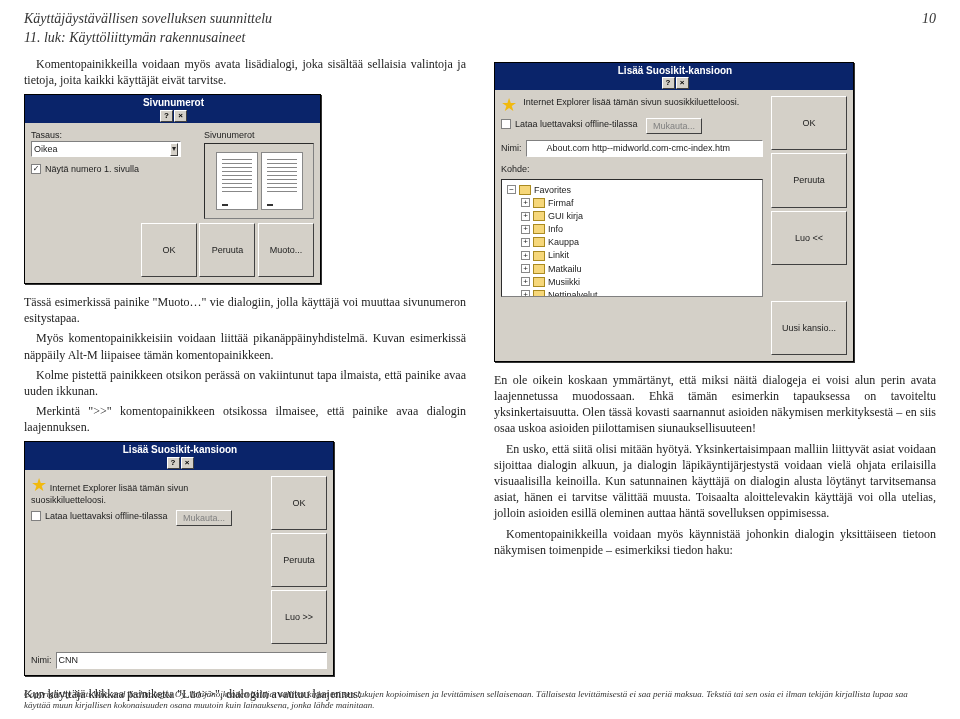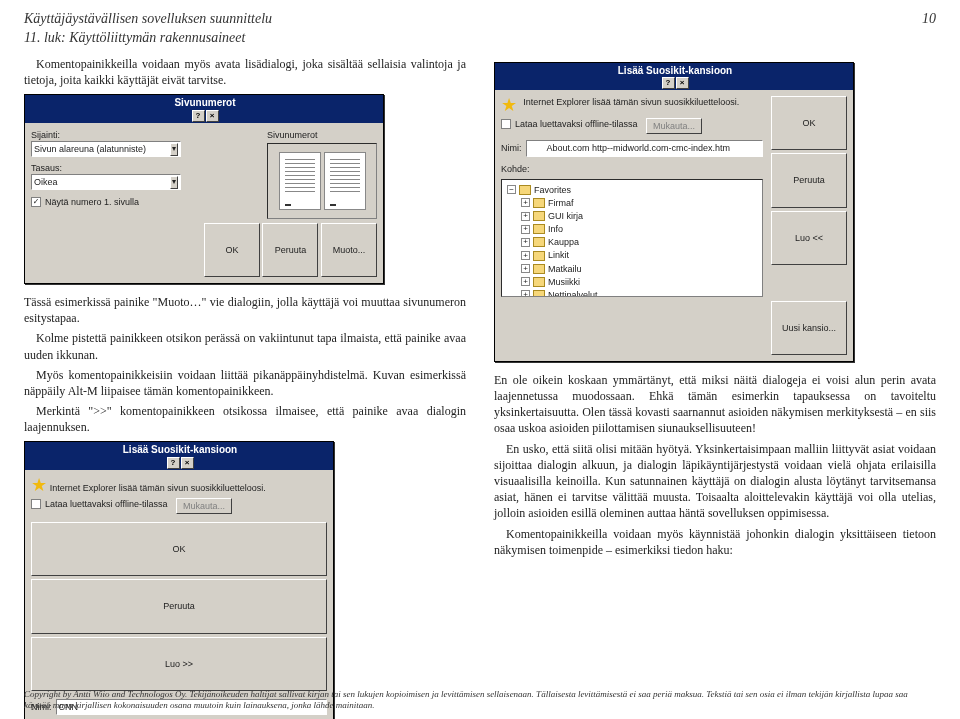--- a/index.html
+++ b/index.html
@@ -130,21 +130,21 @@
     content:"";position:absolute;top:6px;left:5px;right:5px;height:36px;
     background:repeating-linear-gradient(#888,#888 1px,transparent 1px,transparent 4px);
   }
   .sivunumerot .page::after {
     content:"";position:absolute;bottom:3px;left:5px;width:6px;height:2px;background:#333;
   }
   .sivunumerot .line { margin-bottom:5px; }
   .sivunumerot .footer { text-align:right; padding-top:4px; }
 
   
-  .fav-small .rowmain { display:flex; gap:8px;flex-direction:column; }
+  .fav-small .rowmain { display:flex; gap:8px; }
   .fav-small .star { color:#f1b90e; font-size:18px; line-height:1; }
   .fav-small .leftarea { flex:1; }
   .fav-small .rightbtns { display:flex;flex-direction:column;gap:3px; }
   .fav-small .desc { font-size:9px; margin-bottom:4px; }
   .fav-small .nimiRow { display:flex;align-items:center;gap:4px;margin-top:8px; }
   .fav-small .nimiRow .field { flex:1; }
 
   
   .fav-big .top { display:flex; gap:8px; }
   .fav-big .leftcol { flex:1; }
@@ -188,36 +188,32 @@
     <div>11. luk: Käyttöliittymän rakennusaineet</div>
   </div>
   <div class="page-num">10</div>
 </div>
 
 <div class="cols">
 
   <div class="col">
     <p class="indent">Komentopainikkeilla voidaan myös avata lisädialogi, joka sisältää sellaisia valintoja ja tietoja, joita kaikki käyttäjät eivät tarvitse.</p>
 
-    <div class="dialog sivunumerot" style="width:360px">
+    <div class="dialog sivunumerot" style="width:297px">
       <div class="titlebar">
         <span>Sivunumerot</span>
         <div class="tbuttons">
           <span class="tbtn">?</span>
           <span class="tbtn">×</span>
         </div>
       </div>
       <div class="body">
         <div class="row">
           <div class="left">
             <div class="line">
-              <div class="label">Sijainti:</div>
-              <span class="field drop" style="width:150px"><span>Sivun alareuna (alatunniste)</span></span>
-            </div>
-            <div class="line">
               <div class="label">Tasaus:</div>
               <span class="field drop" style="width:150px"><span>Oikea</span></span>
             </div>
             <div class="line">
               <span class="checkbox">
                 <span class="box">✓</span>
                 <span>Näytä numero 1. sivulla</span>
               </span>
             </div>
           </div>
@@ -231,22 +227,22 @@
         </div>
         <div class="footer">
           <span class="winbtn">OK</span>
           <span class="winbtn">Peruuta</span>
           <span class="winbtn">Muoto...</span>
         </div>
       </div>
     </div>
 
     <p>Tässä esimerkissä painike "Muoto…" vie dialogiin, jolla käyttäjä voi muuttaa sivunumeron esitystapaa.</p>
+    <p class="indent">Myös komentopainikkeisiin voidaan liittää pikanäppäinyhdistelmä. Kuvan esimerkissä näppäily Alt-M liipaisee tämän komentopainikkeen.</p>
     <p class="indent">Kolme pistettä painikkeen otsikon perässä on vakiintunut tapa ilmaista, että painike avaa uuden ikkunan.</p>
-    <p class="indent">Myös komentopainikkeisiin voidaan liittää pikanäppäinyhdistelmä. Kuvan esimerkissä näppäily Alt-M liipaisee tämän komentopainikkeen.</p>
     <p class="indent">Merkintä "&gt;&gt;" komentopainikkeen otsikossa ilmaisee, että painike avaa dialogin laajennuksen.</p>
 
     <div class="dialog fav-small" style="width:310px">
       <div class="titlebar">
         <span>Lisää Suosikit-kansioon</span>
         <div class="tbuttons">
           <span class="tbtn">?</span>
           <span class="tbtn">×</span>
         </div>
       </div>

